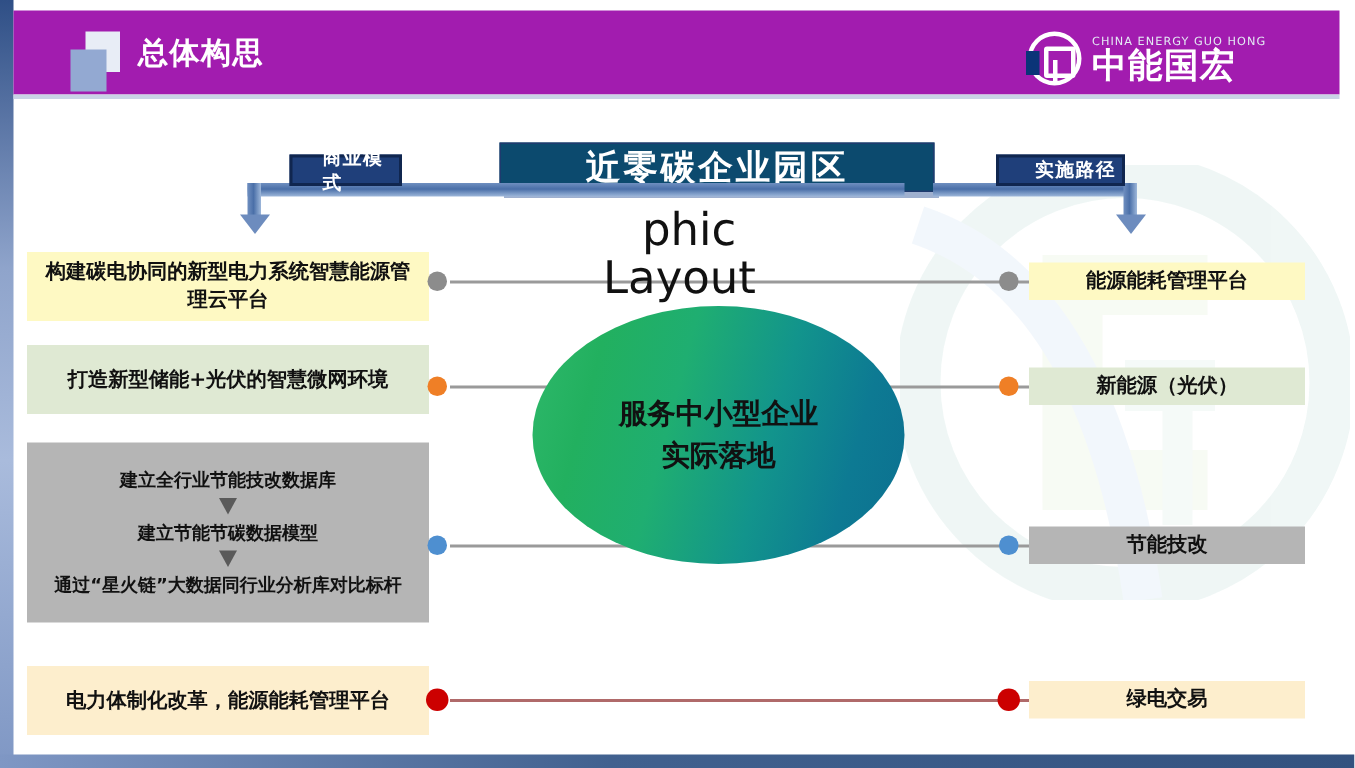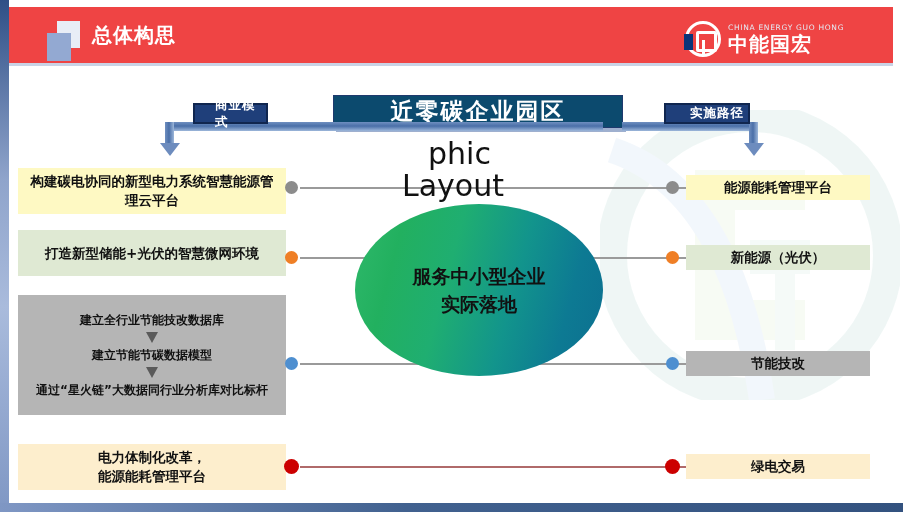--- a/index.html
+++ b/index.html
@@ -24,21 +24,21 @@
     background:linear-gradient(180deg,#2a4374 0%,#3b5party 0%,#41618f 50%,#53729e 100%);
   }
   .edge-bottom{
     position:absolute; left:0; bottom:0; width:903px; height:9px;
     background:linear-gradient(90deg,#7f97c4 0%,#41618f 45%,#33527f 100%);
   }
 
   
   .header{
     position:absolute; left:9px; top:7px; width:884px; height:56px;
-    background:#ef4444;
+    background:#a21caf;
   }
   .header-accent-a{
     position:absolute; left:48px; top:14px; width:23px; height:27px;
     background:#e8edf6;
   }
   .header-accent-b{
     position:absolute; left:38px; top:26px; width:24px; height:28px;
     background:#93a9d2;
   }
   .header-title{
@@ -67,21 +67,21 @@
   .logo-mark::after{
     content:""; position:absolute; left:14px; top:16px;
     width:3px;height:14px;background:#fff;
   }
   .logo-mark .cut{
     position:absolute; left:-4px; top:10px; width:9px;height:16px;
     background:#0b3478;
   }
   .logo-txt{ display:flex; flex-direction:column; justify-content:center; }
   .logo-en{ color:#e4eaf4; font-size:7.5px; letter-spacing:.7px; line-height:10px; }
-  .logo-cn{ color:#ffffff; font-size:20px; font-weight:bold; letter-spacing:1px; line-height:23px; }
+  .logo-cn{ color:#ffffff; font-size:23px; font-weight:bold; letter-spacing:1px; line-height:23px; }
 
   
   .watermark{
     position:absolute; left:600px; top:110px; width:300px; height:290px;
     opacity:.55; pointer-events:none;
   }
 
   
   .guide{
     position:absolute; height:1.5px; background:#9a9a9a;
@@ -248,21 +248,21 @@
   <div class="card green" style="left:18px; top:230px; width:268px; height:46px;">打造新型储能+光伏的智慧微网环境</div>
 
   <div class="stack" style="left:18px; top:295px; width:268px; height:120px;">
     <div class="row">建立全行业节能技改数据库</div>
     <div class="arrow"></div>
     <div class="row">建立节能节碳数据模型</div>
     <div class="arrow"></div>
     <div class="row">通过“星火链”大数据同行业分析库对比标杆</div>
   </div>
 
-  <div class="card cream" style="left:18px; top:444px; width:268px; height:46px; flex-direction:column;">
+  <div class="card cream" style="left:18px; top:444px; width:268px; height:46px; flex-direction:row;">
     <div>电力体制化改革，</div>
     <div>能源能耗管理平台</div>
   </div>
 
   <div class="card lavender" style="left:686px; top:175px; width:184px; height:25px;">能源能耗管理平台</div>
 
   <div class="card green" style="left:686px; top:245px; width:184px; height:25px;">新能源（光伏）</div>
 
   <div class="card gray" style="left:686px; top:351px; width:184px; height:25px;">节能技改</div>
 

